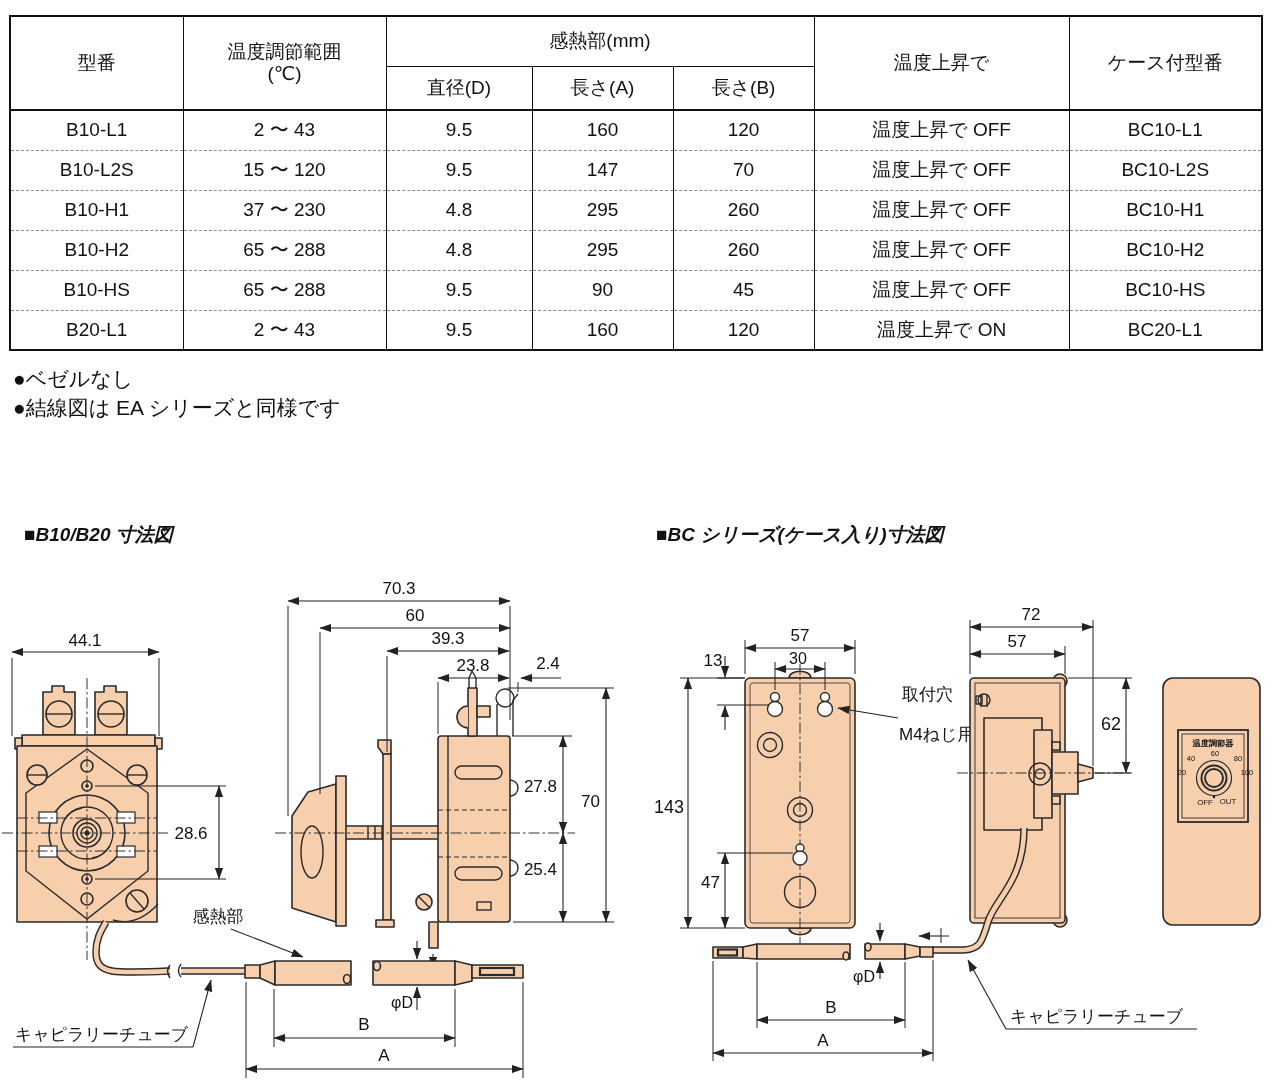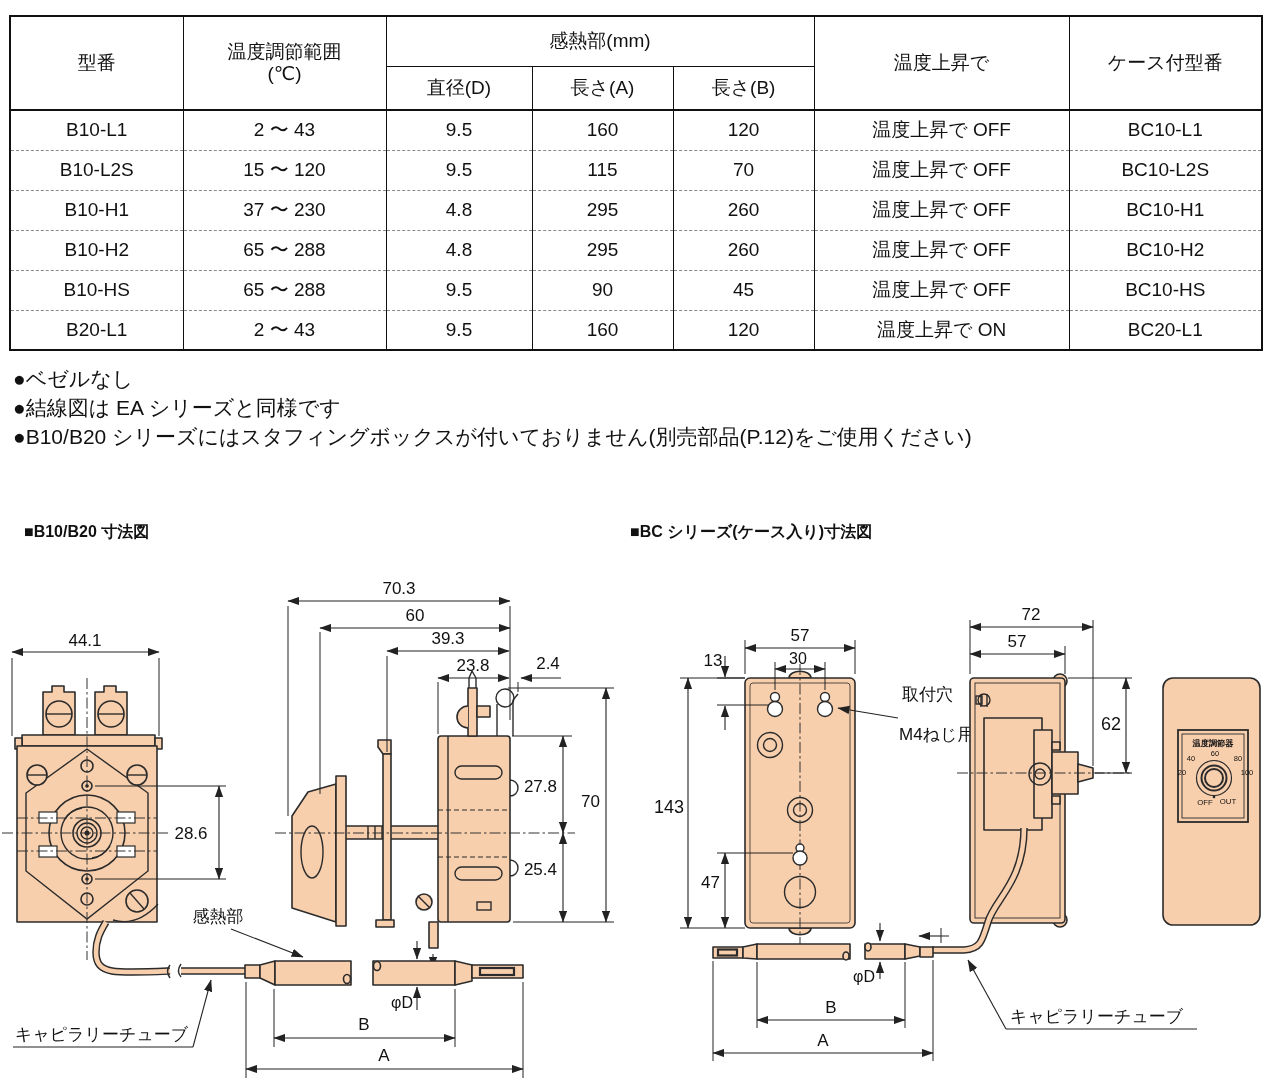--- a/index.html
+++ b/index.html
@@ -20,23 +20,23 @@
   table.spec thead tr.h1{height:50px;}
   table.spec thead tr.h2{height:44px;}
   table.spec tbody tr{height:40px;margin-left:40px;}
   table.spec tbody tr + tr td{border-top:1.5px dashed #8a8a8a;}
   th.sensor-span{border-bottom:1.5px solid #111;}
   td.lpad{text-align:left;padding-left:27px;}
   .range2{display:block;line-height:1.15;}
   
   .notes{position:absolute;left:13px;top:364px;font-size:21px;line-height:29px;}
   
-  .sec-title{position:absolute;top:522px;font-size:16px;font-weight:bold;}
+  .sec-title{position:absolute;top:522px;font-size:19px;font-weight:bold;font-style:italic;}
   .sec-title.left{left:24px;}
-  .sec-title.right{left:630px;}
+  .sec-title.right{left:656px;}
   
   .drawL{position:absolute;left:0;top:570px;}
   .drawR{position:absolute;left:632px;top:570px;}
   .part{fill:#F8CFAD;stroke:#2b2b2b;stroke-width:1.6;stroke-linejoin:round;}
   .ol{fill:none;stroke:#2b2b2b;stroke-width:1.4;}
   .olt{fill:none;stroke:#2b2b2b;stroke-width:2.2;}
   .dim{stroke:#222;stroke-width:1.1;fill:none;}
   .ext{stroke:#222;stroke-width:1;fill:none;}
   .cl{stroke:#333;stroke-width:1;stroke-dasharray:11 3 2.5 3;fill:none;}
   .hid{stroke:#2b2b2b;stroke-width:1;stroke-dasharray:5 3;fill:none;}
@@ -85,21 +85,21 @@
       <td>9.5</td>
       <td>160</td>
       <td>120</td>
       <td>温度上昇で OFF</td>
       <td class="lpad">BC10-L1</td>
     </tr>
     <tr>
       <td class="lpad">B10-L2S</td>
       <td>15 〜 120</td>
       <td>9.5</td>
-      <td>115</td>
+      <td>147</td>
       <td>70</td>
       <td>温度上昇で OFF</td>
       <td class="lpad">BC10-L2S</td>
     </tr>
     <tr>
       <td class="lpad">B10-H1</td>
       <td>37 〜 230</td>
       <td>4.8</td>
       <td>295</td>
       <td>260</td>
@@ -133,21 +133,20 @@
       <td>温度上昇で ON</td>
       <td class="lpad">BC20-L1</td>
     </tr>
   </tbody>
 </table>
 </div>
 
 <div class="notes">
   <div>●ベゼルなし</div>
   <div>●結線図は EA シリーズと同様です</div>
-  <div>●B10/B20 シリーズにはスタフィングボックスが付いておりません(別売部品(P.12)をご使用ください)</div>
 </div>
 
 <div class="sec-title left">■B10/B20 寸法図</div>
 <div class="sec-title right">■BC シリーズ(ケース入り)寸法図</div>
 
 <svg class="drawL" width="640" height="516" viewBox="0 0 640 516">
   <defs>
     <marker id="ar1" viewBox="0 0 10 7" markerWidth="11" markerHeight="8" refX="9.5" refY="3.5" orient="auto-start-reverse">
       <path d="M0,0L10,3.5L0,7Z" fill="#222"></path>
     </marker>

